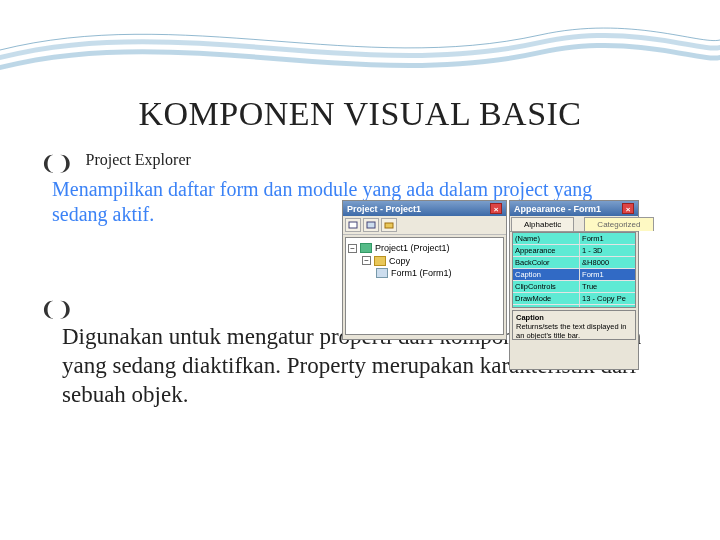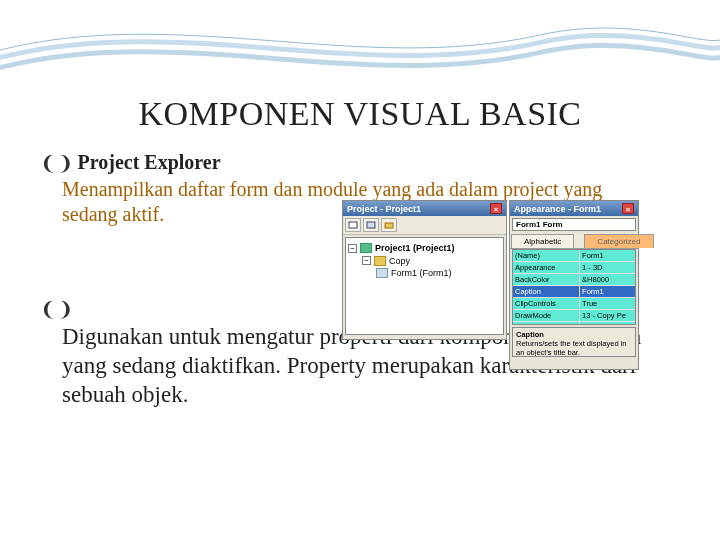--- a/index.html
+++ b/index.html
@@ -37,28 +37,29 @@
     align-items: flex-start;
     margin-bottom: 2px;
   }
   .bullet-icon {
     font-size: 20px;
     color: #333;
     margin-right: 4px;
     line-height: 1.2;
   }
   .bullet-label {
-    font-size: 20px;
-    font-weight: 700;
+    font-size: 16px;
+    font-weight: 400;
     color: #222;
+    margin-left: 8px;
   }
   .desc1 {
     font-size: 20px;
-    color: #a16207;
-    margin-left: 22px;
+    color: #3b82f6;
+    margin-left: 12px;
     line-height: 1.25;
     max-width: 560px;
   }
   .desc2 {
     font-size: 23px;
     color: #222;
     margin-left: 22px;
     line-height: 1.25;
     max-width: 600px;
   }
@@ -119,35 +120,35 @@
     font-size: 9px;
     line-height: 1.4;
   }
   .tree-row { display: flex; align-items: center; gap: 3px; white-space: nowrap; }
   .tree-indent1 { padding-left: 14px; }
   .tree-indent2 { padding-left: 28px; }
   .exp { width: 9px; height: 9px; border: 1px solid #777; text-align: center; line-height: 7px; font-size: 8px; background: #fff; }
   .ico-proj { width: 12px; height: 10px; background: #5b8; border: 1px solid #396; }
   .ico-folder { width: 12px; height: 10px; background: #e8c75a; border: 1px solid #b89020; }
   .ico-form { width: 12px; height: 10px; background: #cde; border: 1px solid #79a; }
-  .bold { font-weight: 700; }
+  .bold { font-weight: 400; }
   .prop-tabs {
     display: flex;
     font-size: 8px;
     background: #ece8dc;
     border-bottom: 1px solid #999;
   }
   .prop-tab {
     padding: 2px 12px;
     border: 1px solid #999;
     border-bottom: none;
     background: #f4f0e4;
     margin: 1px 9px 0 1px;
   }
-  .prop-tab.off { background: #fdba74; color: #666; }
+  .prop-tab.off { background: #fef9c3; color: #666; }
   .prop-combo {
     margin: 2px;
     background: #fff;
     border: 1px solid #888;
     padding: 1px 3px;
     font-size: 8px;
     font-weight: 700;
   }
   .prop-grid {
     background: #5eead4;
@@ -241,21 +242,20 @@
         <span>Form1 (Form1)</span>
       </div>
     </div>
   </div>
 
   <div class="panel prop-panel">
     <div class="titlebar">
       <span>Appearance - Form1</span>
       <span class="xbtn">×</span>
     </div>
-    <div class="prop-combo">Form1  Form</div>
     <div class="prop-tabs">
       <div class="prop-tab">Alphabetic</div>
       <div class="prop-tab off">Categorized</div>
     </div>
     <div class="prop-grid" id="prop-grid">
         <div class="pg-row">
           <div class="pg-k">(Name)</div>
           <div class="pg-v">Form1</div>
         </div>
         <div class="pg-row">

